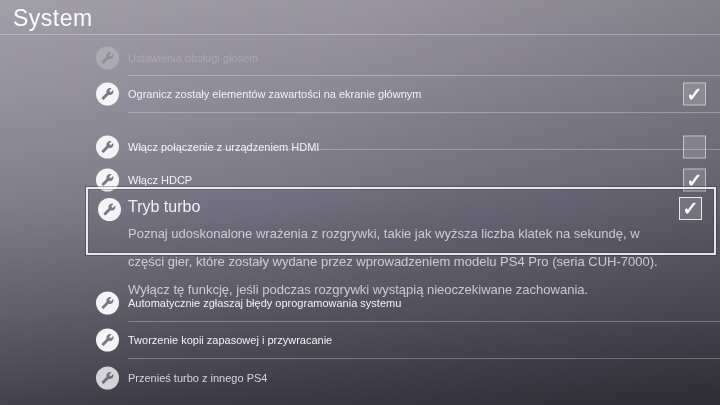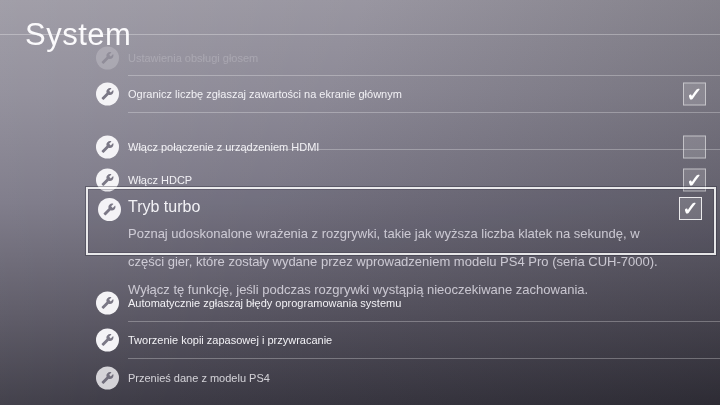--- a/index.html
+++ b/index.html
@@ -4,22 +4,22 @@
 <style>
   html,body{margin:0;padding:0;background:#000;}
   .screen{
     position:relative;width:720px;height:405px;overflow:hidden;
     font-family:"Liberation Sans",sans-serif;
     background:
       linear-gradient(115deg, rgba(255,255,255,0.10) 0%, rgba(255,255,255,0.02) 40%, rgba(0,0,0,0.20) 100%),
       linear-gradient(180deg, #97949f 0%, #8b8895 22%, #767382 50%, #55525f 78%, #383641 100%);
   }
   .page-title{
-    position:absolute;left:9px;top:1px;margin:16px;
-    font-size:31px;font-weight:300;letter-spacing:.5px;color:#fbfafc;
+    position:absolute;left:9px;top:1px;margin:4px;
+    font-size:23px;font-weight:300;letter-spacing:.5px;color:#fbfafc;
   }
   .header-sep{position:absolute;left:0;right:0;top:34px;height:1px;background:rgba(255,255,255,0.30);}
   .divider{position:absolute;left:128px;right:0;height:1px;background:rgba(255,255,255,0.28);}
   .d1{top:75px}.d2{top:112px}.d3{top:149px}.d4{top:321px}.d5{top:358px}
 
   .row{position:absolute;left:86px;right:2px;}
   .r-faded{top:40px;height:35px;opacity:.22;}
   .r1{top:75px;height:37px;}
   .r2{top:112px;height:37px;margin-top:16px;}
   .r3{top:149px;height:37px;margin-top:12px;}
@@ -78,21 +78,21 @@
     <span class="label">Ustawienia obsługi głosem</span>
   </div>
   <div class="divider d1"></div>
 
   <div class="row r1">
     <span class="icon">
       <svg viewBox="0 0 24 24">
           <path fill="#7b7886" d="M22.7 19l-9.1-9.1c.9-2.3.4-5-1.5-6.9-2-2-5-2.4-7.4-1.3L9 6 6 9 1.6 4.7C.4 7.1.9 10.1 2.9 12.1c1.9 1.9 4.6 2.4 6.9 1.5l9.1 9.1c.4.4 1 .4 1.4 0l2.3-2.3c.5-.4.5-1.1.1-1.4z"></path>
         </svg>
     </span>
-    <span class="label">Ogranicz liczbę zgłaszaj zawartości na ekranie głównym</span>
+    <span class="label">Ogranicz zostały elementów zawartości na ekranie głównym</span>
     <span class="checkbox">
         <span class="check">✓</span>
       </span>
   </div>
   <div class="divider d2"></div>
 
   <div class="row r2">
     <span class="icon">
       <svg viewBox="0 0 24 24">
           <path fill="#7b7886" d="M22.7 19l-9.1-9.1c.9-2.3.4-5-1.5-6.9-2-2-5-2.4-7.4-1.3L9 6 6 9 1.6 4.7C.4 7.1.9 10.1 2.9 12.1c1.9 1.9 4.6 2.4 6.9 1.5l9.1 9.1c.4.4 1 .4 1.4 0l2.3-2.3c.5-.4.5-1.1.1-1.4z"></path>
@@ -147,16 +147,16 @@
     <span class="label">Tworzenie kopii zapasowej i przywracanie</span>
   </div>
   <div class="divider d5"></div>
 
   <div class="row r7">
     <span class="icon">
       <svg viewBox="0 0 24 24">
           <path fill="#7b7886" d="M22.7 19l-9.1-9.1c.9-2.3.4-5-1.5-6.9-2-2-5-2.4-7.4-1.3L9 6 6 9 1.6 4.7C.4 7.1.9 10.1 2.9 12.1c1.9 1.9 4.6 2.4 6.9 1.5l9.1 9.1c.4.4 1 .4 1.4 0l2.3-2.3c.5-.4.5-1.1.1-1.4z"></path>
         </svg>
     </span>
-    <span class="label">Przenieś dane z modelu PS4</span>
+    <span class="label">Przenieś turbo z innego PS4</span>
   </div>
 
 </div>
 
 </body></html>

